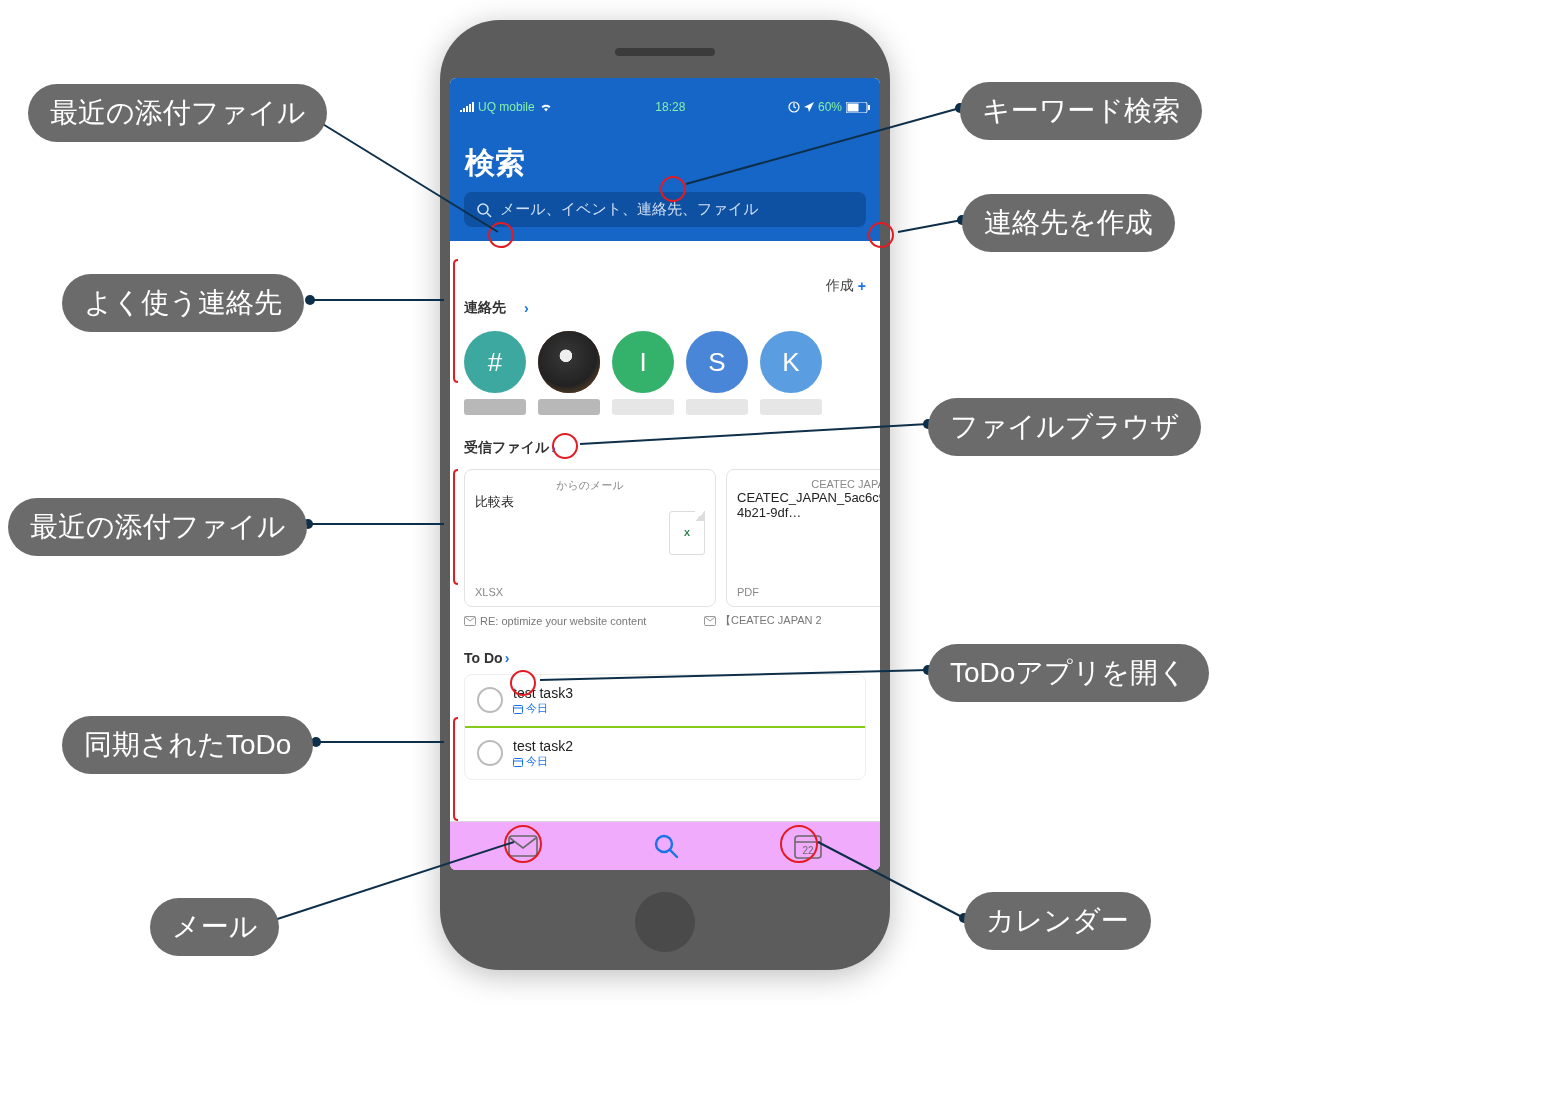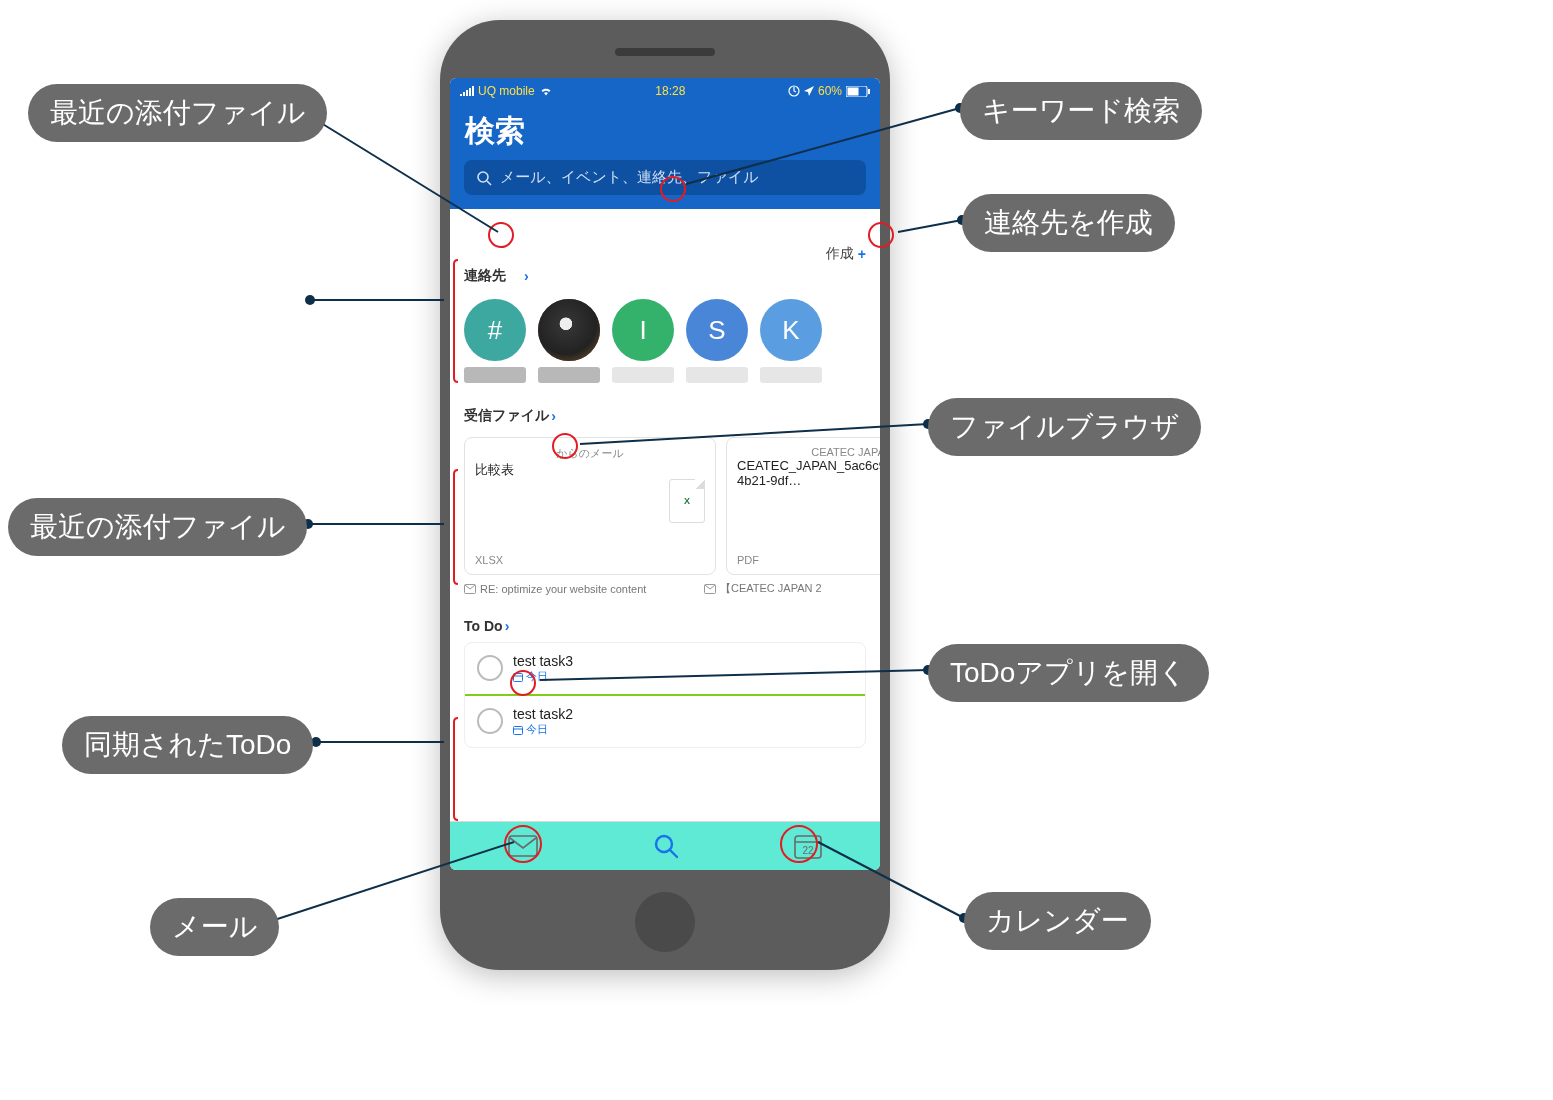--- a/index.html
+++ b/index.html
@@ -13,21 +13,21 @@
     --callout-fg:#ffffff;
   }
   html,body{margin:0;padding:0;background:#fff;font-family:-apple-system,"Hiragino Sans","Yu Gothic",sans-serif;}
   .stage{position:relative;width:1553px;height:1100px;overflow:hidden;}
   
   .phone{position:absolute;left:440px;top:20px;width:450px;height:950px;border-radius:60px;background:#5c5c5c;box-shadow:0 6px 30px rgba(0,0,0,.25);}
   .phone .speaker{position:absolute;top:28px;left:50%;transform:translateX(-50%);width:100px;height:8px;border-radius:4px;background:#3b3b3b;}
   .phone .home{position:absolute;bottom:18px;left:50%;transform:translateX(-50%);width:60px;height:60px;border-radius:50%;background:#4a4a4a;}
   .screen{position:absolute;top:58px;left:10px;right:10px;bottom:100px;border-radius:6px;overflow:hidden;background:#fff;}
   
-  .status{height:26px;background:var(--blue);color:#fde047;display:flex;align-items:center;justify-content:space-between;font-size:12px;padding:0 10px;}
+  .status{height:26px;background:var(--blue);color:#86efac;display:flex;align-items:center;justify-content:space-between;font-size:12px;padding:16px 10px;}
   .status .left,.status .right{display:flex;align-items:center;gap:4px;}
   .status .right svg{display:block;}
   
   .hdr{background:linear-gradient(var(--blue),var(--blue));color:#fff;padding:6px 14px 14px 14px;}
   .hdr h1{margin:1px;font-size:30px;font-weight:700;}
   .search{margin-top:8px;background:rgba(0,40,90,.35);border-radius:8px;padding:8px 12px;display:flex;align-items:center;color:#cfe0f5;font-size:15px;}
   .search svg{margin-right:8px;flex:none;}
   
   .body{padding:10px 0 0 0;background:#fff;}
   .sect-row{display:flex;align-items:center;justify-content:space-between;padding:4px 14px;color:#444;font-size:14px;}
@@ -62,21 +62,21 @@
   .todo{padding:14px 14px 0 14px;}
   .todo-hdr{font-size:14px;color:#333;font-weight:600;display:flex;align-items:center;gap:2px;}
   .todo-hdr .chev{color:#1a73e8;}
   .todo-list{margin-top:8px;border:1px solid #eee;border-radius:8px;overflow:hidden;}
   .task{display:flex;align-items:flex-start;gap:10px;padding:10px 12px;border-bottom:2px solid #84cc16;}
   .task:last-child{border-bottom:none;}
   .task .ring{width:22px;height:22px;border:2px solid #bbb;border-radius:50%;flex:none;margin-top:2px;}
   .task .t{font-size:14px;color:#222;}
   .task .d{font-size:11px;color:#1a73e8;display:flex;align-items:center;gap:3px;}
   
-  .tabbar{position:absolute;left:0;right:0;bottom:0;height:48px;background:#5eead4;border-top:1px solid #d8d8d8;display:flex;align-items:center;justify-content:space-around;}
+  .tabbar{position:absolute;left:0;right:0;bottom:0;height:48px;background:#f0abfc;border-top:1px solid #d8d8d8;display:flex;align-items:center;justify-content:space-around;}
   .tabbar .tab{color:#6a6a6a;}
   .tabbar .tab.active{color:#1a73e8;}
   .tabbar svg{display:block;}
   
   .redcirc{position:absolute;border:2px solid #e31b23;border-radius:50%;}
   
   .callout{position:absolute;background:var(--callout-bg);color:var(--callout-fg);font-size:28px;padding:10px 22px;border-radius:999px;white-space:nowrap;z-index:30;}
   svg.line{position:absolute;top:0;left:0;width:1553px;height:1100px;pointer-events:none;z-index:25;}
   svg.line line{stroke:var(--ink);stroke-width:2;}
   svg.line circle{fill:var(--ink);}
@@ -269,20 +269,21 @@
     <div class="redcirc" style="top:202px;left:428px;width:22px;height:22px;"></div>
     <div class="redcirc" style="top:156px;left:220px;width:22px;height:22px;"></div>
     <div class="redcirc" style="top:413px;left:112px;width:22px;height:22px;"></div>
     <div class="redcirc" style="top:650px;left:70px;width:22px;height:22px;"></div>
     <div class="redcirc" style="top:805px;left:64px;width:34px;height:34px;"></div>
     <div class="redcirc" style="top:805px;left:340px;width:34px;height:34px;"></div>
 
   </div>
 
   <div class="callout" style="top:84px;left:28px;">最近の添付ファイル</div>
+  <div class="callout" style="top:274px;left:62px;">よく使う連絡先</div>
   <div class="callout" style="top:498px;left:8px;font-family:Liberation Mono, monospace;">最近の添付ファイル</div>
   <div class="callout" style="top:716px;left:62px;">同期されたToDo</div>
   <div class="callout" style="top:898px;left:150px;">メール</div>
 
   <div class="callout" style="top:82px;left:960px;">キーワード検索</div>
   <div class="callout" style="top:194px;left:962px;">連絡先を作成</div>
   <div class="callout" style="top:398px;left:928px;">ファイルブラウザ</div>
   <div class="callout" style="top:644px;left:928px;">ToDoアプリを開く</div>
   <div class="callout" style="top:892px;left:964px;">カレンダー</div>
 

